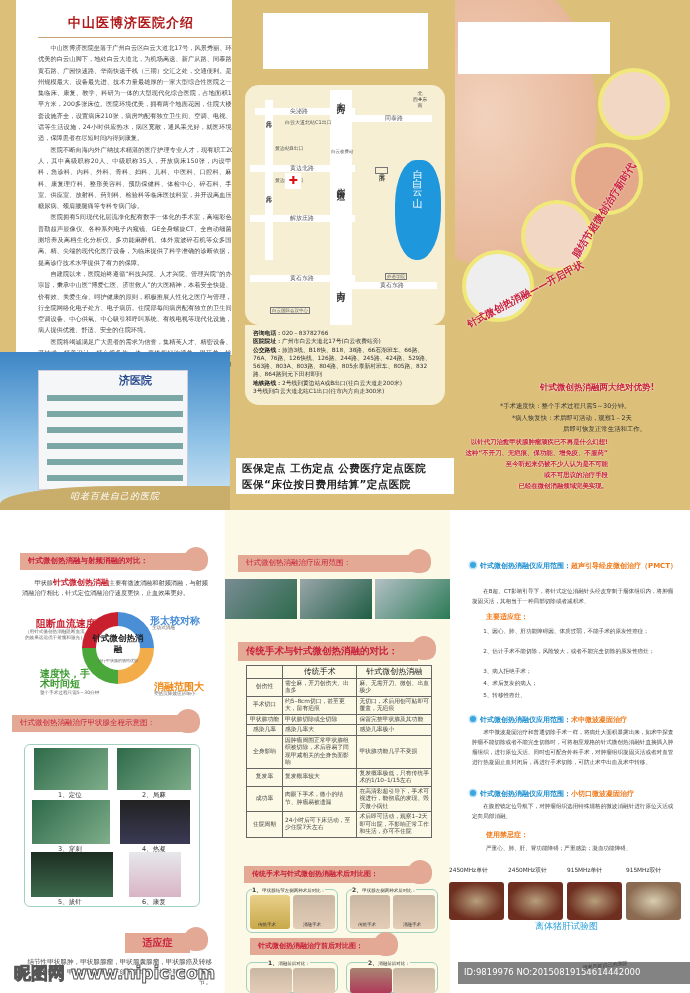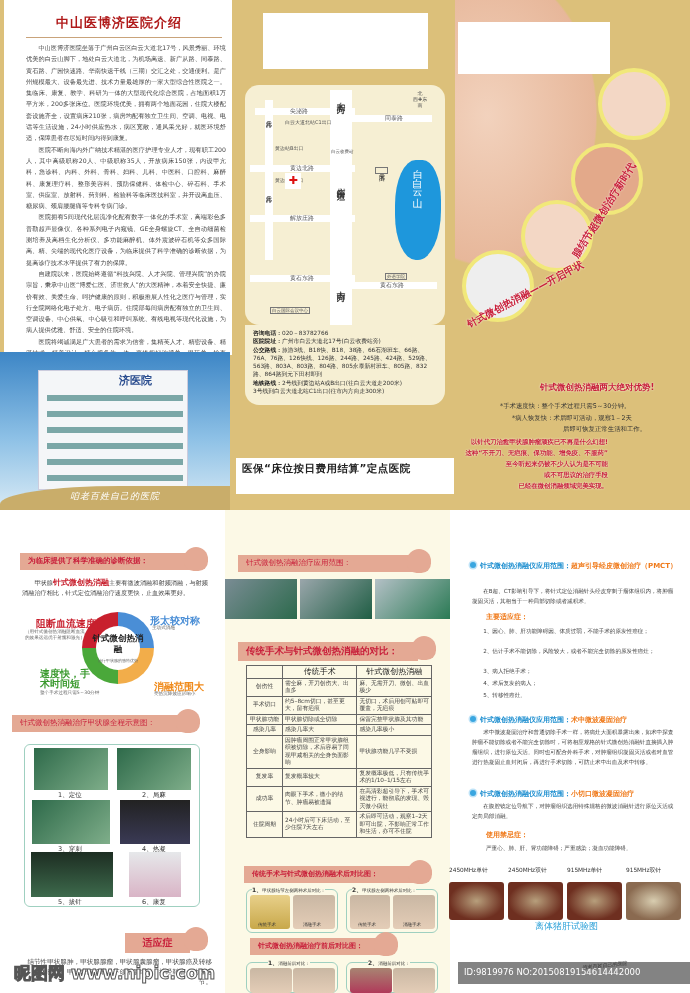--- a/index.html
+++ b/index.html
@@ -1,19 +1,19 @@
 <!DOCTYPE html>
 <html><head>
 <meta charset="utf-8">
 <style>
 *{box-sizing:border-box;margin:0;padding:0}
 body{width:690px;height:993px;position:relative;overflow:hidden;background:#fff;font-family:"DejaVu Sans","Liberation Sans",sans-serif;color:#333}
 
 .top{position:absolute;left:0;top:0;width:690px;height:510px;background:#dcc07a}
-.p1{position:absolute;left:4px;top:0;width:230px;height:355px;background:#fff}
+.p1{position:absolute;left:16px;top:0;width:230px;height:355px;background:#fff}
 .p1 h1{font-size:13px;color:#b01a1a;text-align:center;margin-top:14px;letter-spacing:1px;font-weight:bold}
 .p1 .rule{height:1px;background:#c9a37a;margin:5px 12px 4px 22px}
 .p1 p{font-size:6.2px;line-height:11.3px;color:#444;padding:0 8px 0 22px;text-indent:2em;text-align:justify}
 .building{position:absolute;left:0;top:352px;width:230px;height:158px;background:linear-gradient(#3d86c6,#8ec1e6 55%,#d8eaf5)}
 .bld{position:absolute;left:38px;top:18px;width:150px;height:120px;background:#f4f6f8;border:1px solid #ccd}
 .bld .win{position:absolute;left:8px;right:4px;height:6px;background:#7ba7a7}
 .bld .sign{position:absolute;left:80px;top:2px;font-size:11px;font-weight:bold;color:#2a4d8f}
 .slogan-band{position:absolute;left:0;top:486px;width:230px;height:24px;background:#c9ad6a;border-top-left-radius:120px 18px}
 .slogan{position:absolute;left:70px;top:490px;font-size:9px;color:#fff;font-style:italic;letter-spacing:1px}
 .p2{position:absolute;left:232px;top:0;width:222px;height:510px;background:#dcc07a}
@@ -132,20 +132,21 @@
 <div style="position:absolute;left:410px;top:170px;color:#fff;font-size:10px;writing-mode:vertical-rl;letter-spacing:10px">白云山</div>
 
 <div class="info">
   <div><b>咨询电话：</b><span>020－83782766</span></div>
   <div><b>医院院址：</b><span>广州市白云大道北17号(白云收费站旁)</span></div>
   <div><b>公交路线：</b><span>旅游3线、B18快、B18、38路、66石湖班车、66路、76A、76路、126快线、126路、244路、245路、424路、529路、563路、803A、803路、804路、805永泰新村班车、805路、832路、864路到元下田村即到</span></div>
   <div><b>地铁路线：</b><span>2号线到黄边站A或B出口(往白云大道走200米)</span></div>
   <div>3号线到白云大道北站C1出口(往市内方向走300米)</div>
 </div>
 <div class="banner">
+  <div>医保定点  工伤定点  公费医疗定点医院</div>
   <div>医保“床位按日费用结算”定点医院</div>
 </div>
 
 <div class="p3"></div>
 <div class="face"></div>
 <div class="whitebox" style="left:458px;top:22px;width:152px;height:52px"></div>
 <div class="circ" style="left:598px;top:68px;width:72px;height:72px"></div>
 <div class="circ" style="left:571px;top:143px;width:72px;height:72px;background:#e3a98a"></div>
 <div class="circ" style="left:521px;top:200px;width:72px;height:72px"></div>
 <div class="circ" style="left:462px;top:250px;width:72px;height:72px;background:#eee"></div>
@@ -160,21 +161,21 @@
 <div class="red" style="right:82px;top:438px">以针代刀治愈甲状腺肿瘤顽疾已不再是什么幻想!</div>
 <div class="red" style="right:82px;top:449px">这种“不开刀、无疤痕、保功能、增免疫、不服药”</div>
 <div class="red" style="right:82px;top:460px">至今听起来仍被不少人认为是不可能</div>
 <div class="red" style="right:82px;top:471px">或不可思议的治疗手段</div>
 <div class="red" style="right:82px;top:482px">已经在微创消融领域完美实现。</div>
 
 <div class="b1"></div>
 <div class="b2"></div>
 <div class="b3"></div>
 
-<div class="hdr" style="left:20px;top:553px;width:170px">为临床提供了科学准确的诊断依据：</div>
+<div class="hdr" style="left:20px;top:553px;width:170px">针式微创热消融与射频消融的对比：</div>
 <div class="para" style="left:22px;top:578px;width:190px;text-indent:2em">
   <span>甲状腺</span><b style="color:#c8202e;font-size:8px">针式微创热消融</b><span>主要有微波消融和射频消融，与射频消融治疗相比，针式定位消融治疗速度更快，止血效果更好。</span>
 </div>
 <div class="ring"></div>
 <div class="ringtxt">
   <div>针式微创热消融</div>
   <div style="font-size:4px;font-weight:normal;color:#666">治疗甲状腺的独特优势</div>
 </div>
 <span class="kw" style="left:36px;top:617px;color:#c8202e">阻断血流速度快</span>
 <span class="kwsub" style="left:25px;top:629px;width:64px;white-space:normal">（用针式微创热消融阻断血流的效果远远优于射频和激光）</span>

